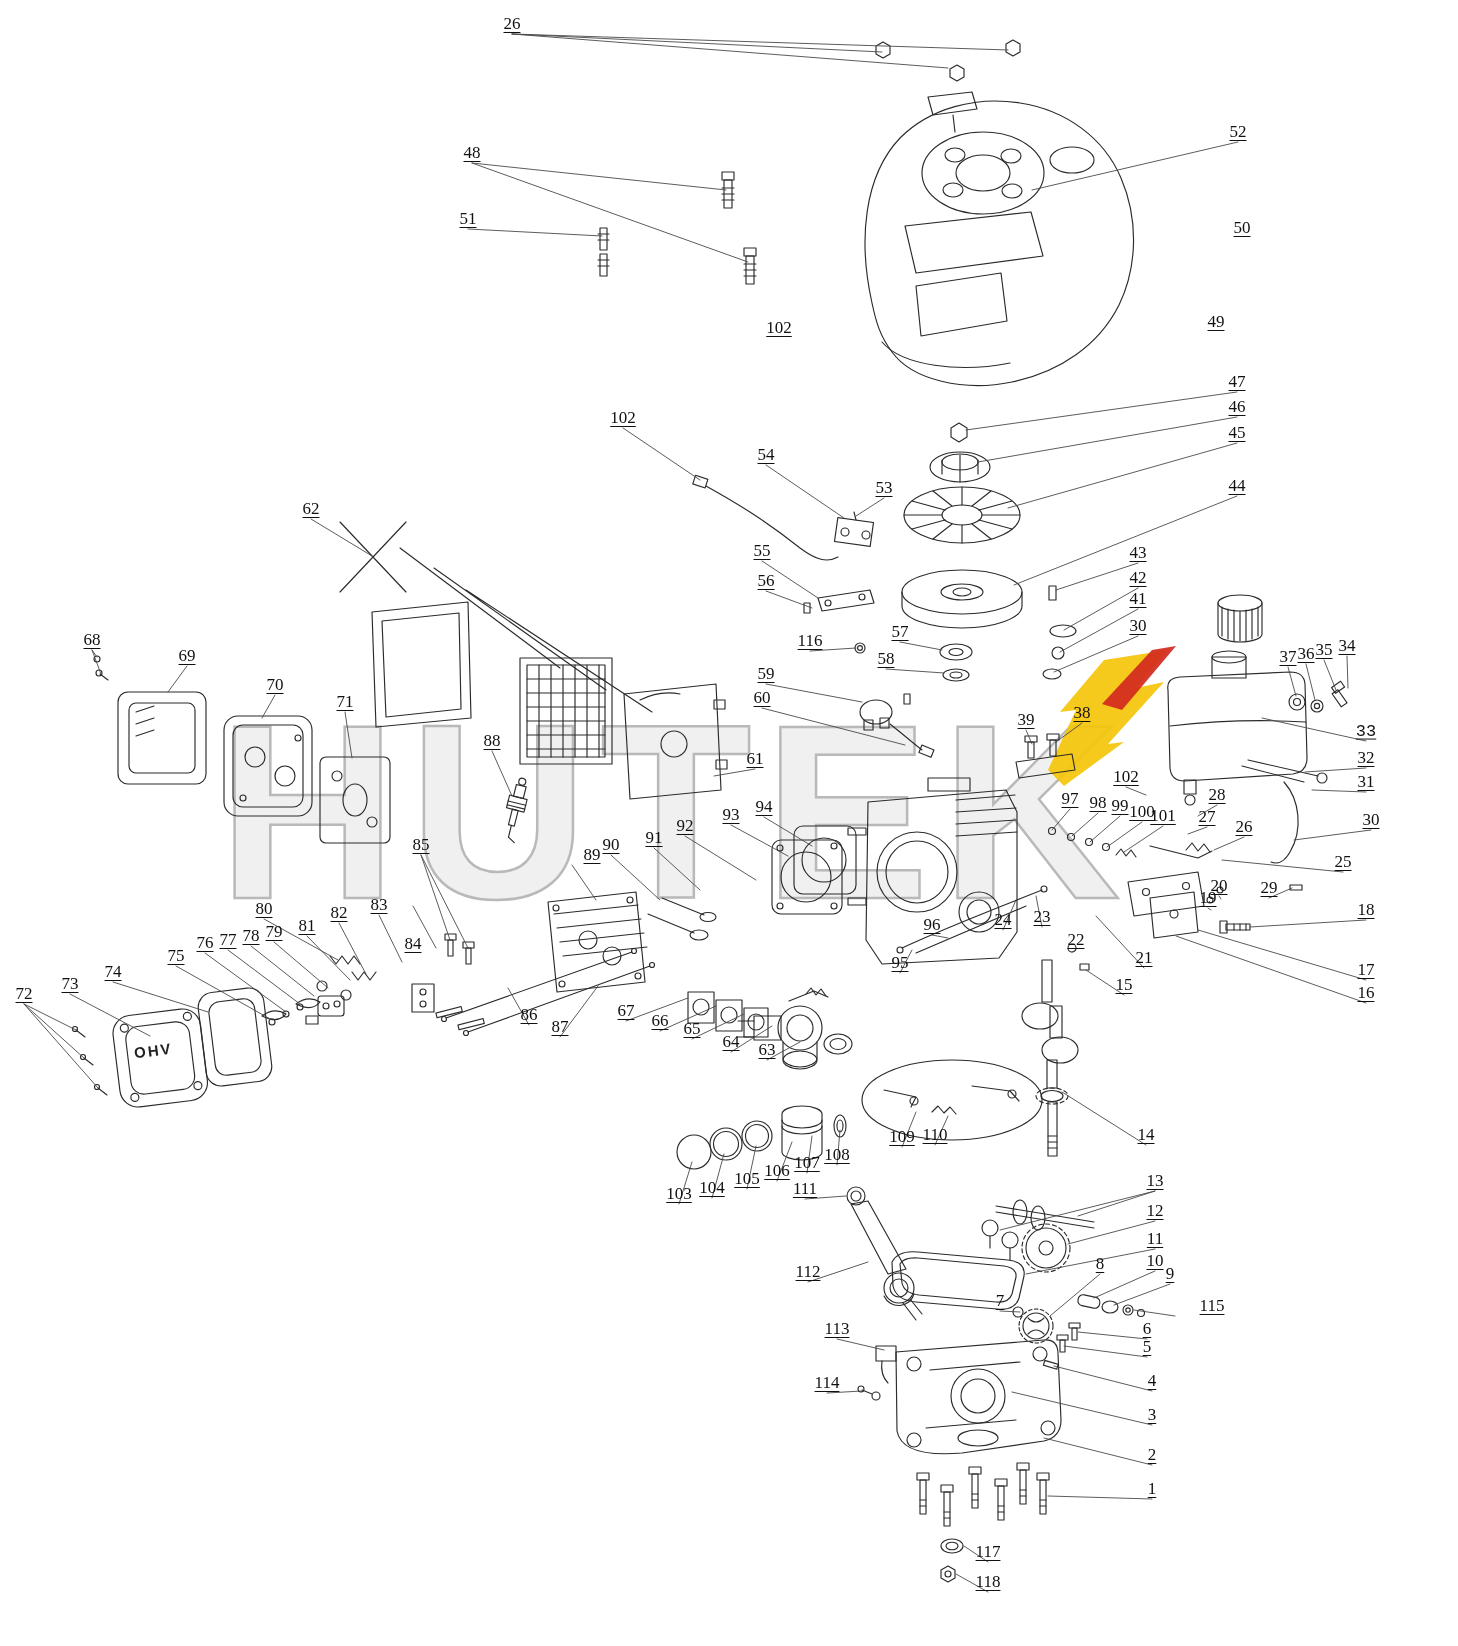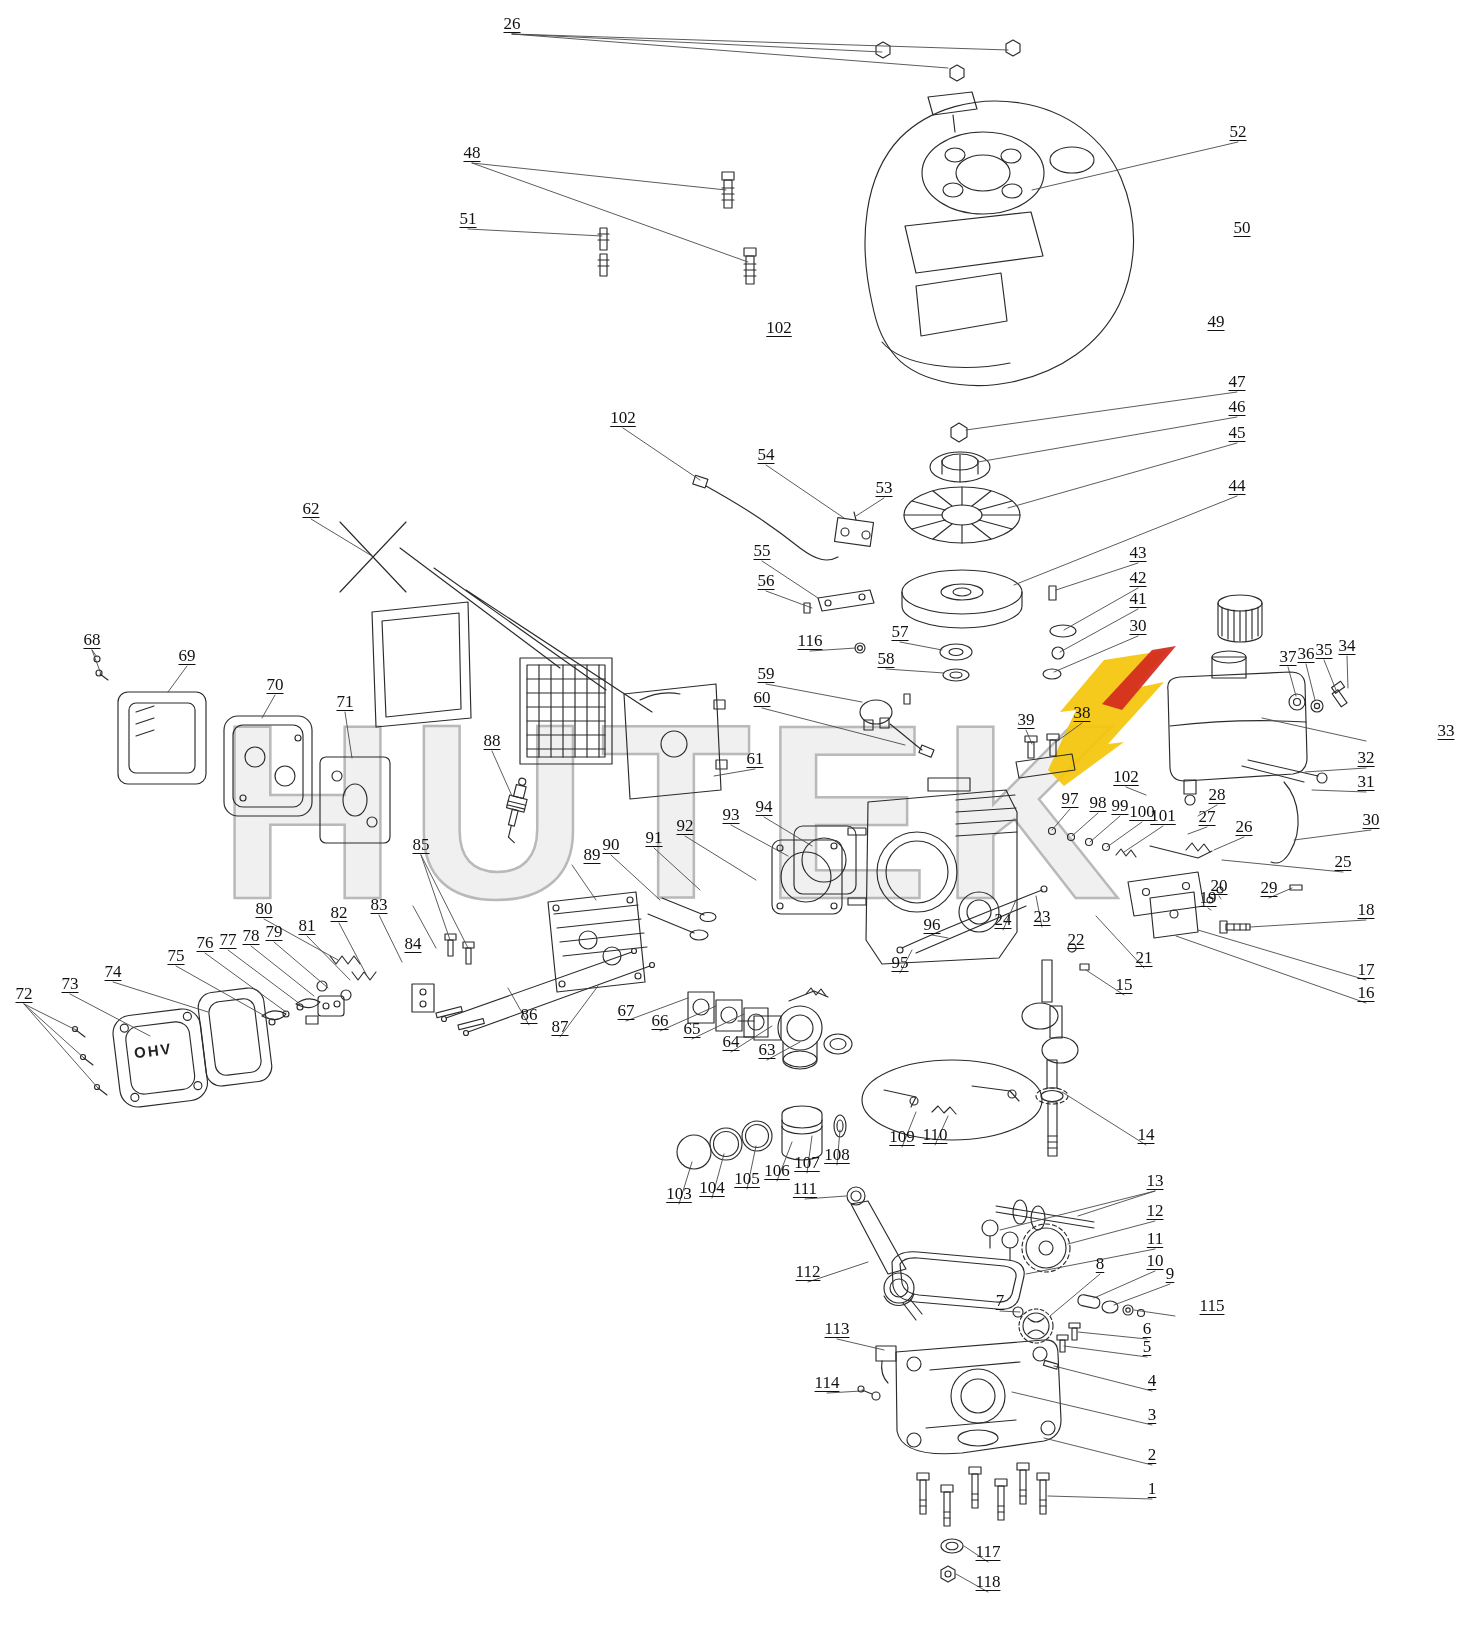--- a/index.html
+++ b/index.html
@@ -618,21 +618,21 @@
     <span class="callout" style="left: 1288px; top: 658px;">37</span>
     <span class="callout" style="left: 1306px; top: 655px;">36</span>
     <span class="callout" style="left: 1324px; top: 651px;">35</span>
     <span class="callout" style="left: 1347px; top: 647px;">34</span>
     <span class="callout" style="left: 92px; top: 641px;">68</span>
     <span class="callout" style="left: 187px; top: 657px;">69</span>
     <span class="callout" style="left: 275px; top: 686px;">70</span>
     <span class="callout" style="left: 345px; top: 703px;">71</span>
     <span class="callout" style="left: 766px; top: 675px;">59</span>
     <span class="callout" style="left: 762px; top: 699px;">60</span>
-    <span class="callout" style="left: 1446px; top: 732px;">33</span>
+    <span class="callout" style="left: 1366px; top: 732px; font-family: Liberation Mono, monospace;">33</span>
     <span class="callout" style="left: 1366px; top: 759px;">32</span>
     <span class="callout" style="left: 1366px; top: 783px;">31</span>
     <span class="callout" style="left: 492px; top: 742px;">88</span>
     <span class="callout" style="left: 755px; top: 760px;">61</span>
     <span class="callout" style="left: 1026px; top: 721px;">39</span>
     <span class="callout" style="left: 1082px; top: 714px;">38</span>
     <span class="callout" style="left: 1371px; top: 821px;">30</span>
     <span class="callout" style="left: 1126px; top: 778px;">102</span>
     <span class="callout" style="left: 1217px; top: 796px;">28</span>
     <span class="callout" style="left: 1207px; top: 818px;">27</span>

